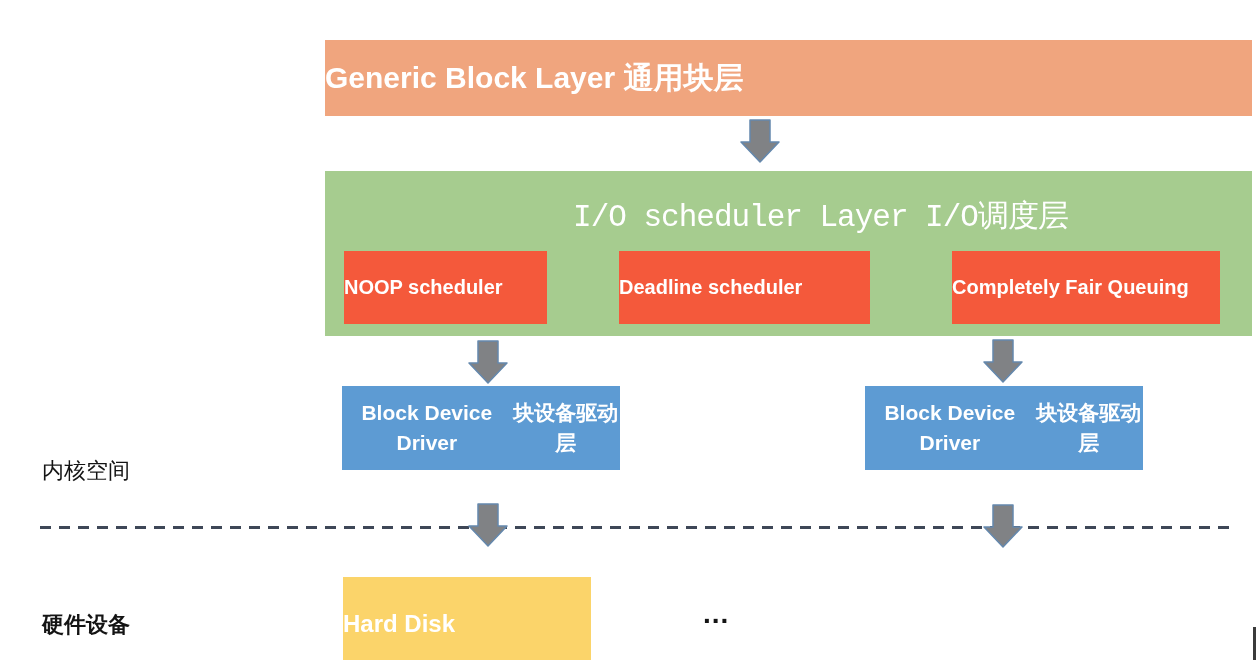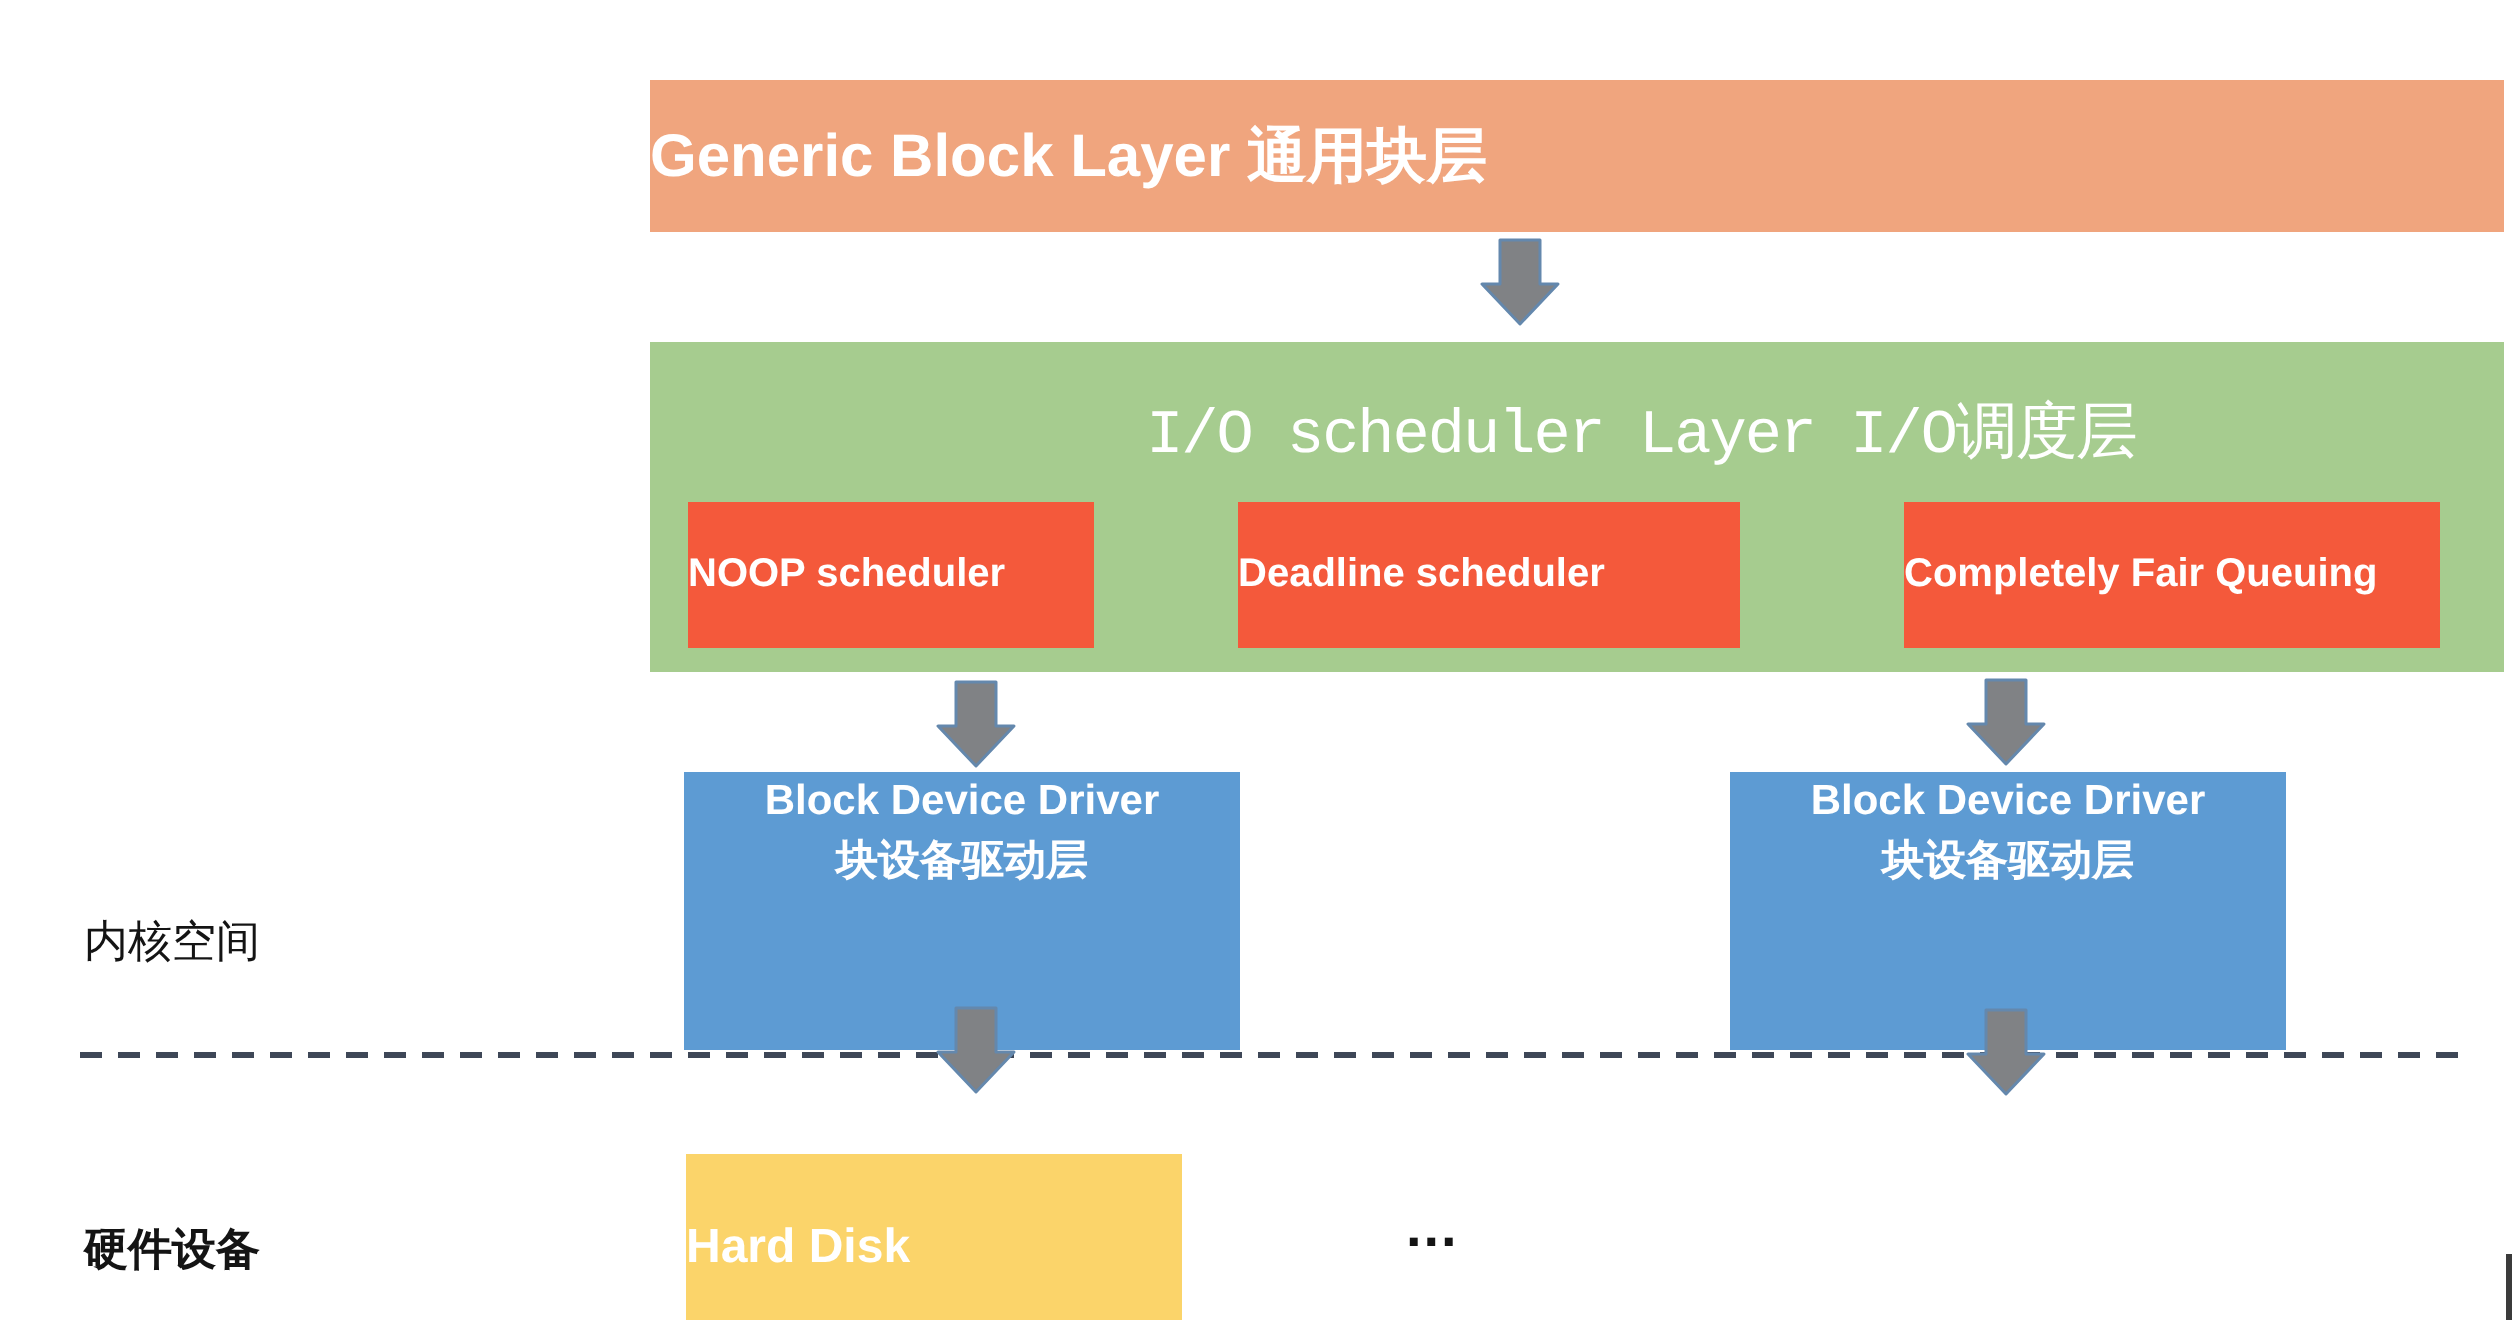--- a/index.html
+++ b/index.html
@@ -41,24 +41,24 @@
   .sched{
     background:#F4593B;
     font-size:20px;font-weight:bold;
     top:251px;height:73px;
   }
   .sched-0{left:344px;width:203px;}
   .sched-1{left:619px;width:251px;}
   .sched-2{left:918px;width:268px;margin-left:34px;}
   .driver{
     background:#5D9BD3;
-    top:386px;height:139px;width:278px;
+    top:386px;height:84px;width:278px;
     font-size:21px;font-weight:bold;
     line-height:1.45;
-    flex-direction:column;
+    flex-direction:row;
   }
   .driver-0{left:342px;}
   .driver-1{left:865px;}
   .device{
     background:#FBD46A;
     top:557px;height:93px;
     font-size:24px;font-weight:bold;
   }
   .device-0{left:343px;width:248px;margin-top:20px;}
   .device-1{left:863px;width:279px;}

